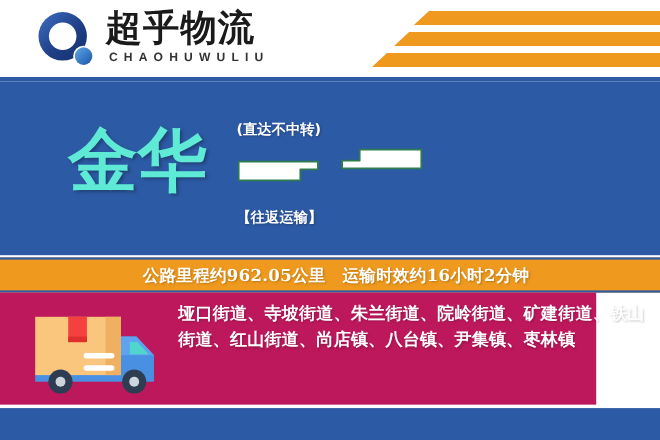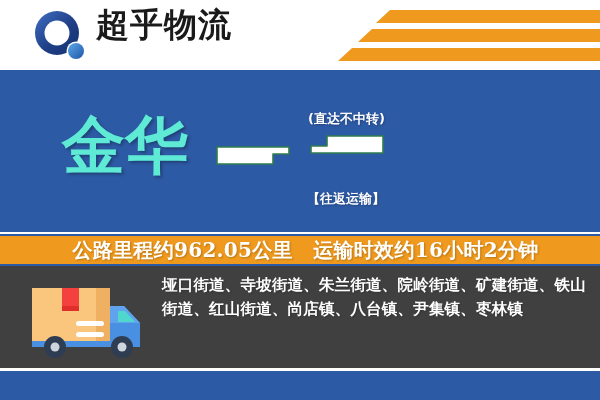--- a/index.html
+++ b/index.html
@@ -95,21 +95,21 @@
     white-space: nowrap;
     text-shadow: 2px 2px 3px rgba(0,0,0,0.28);
   }
   .city.origin { left: 62px; }
   .city.dest   { left: 392px; }
 
   .route-center {
     position: absolute;
     left: 215px; top: 36px;
     width: 170px;
-    text-align: right;
+    text-align: left;
   }
   .route-note {
     font-family: "DejaVu Sans", "Liberation Sans", sans-serif;
     font-size: 13px;
     font-weight: bold;
     color: #ffffff;
     line-height: 18px;
     white-space: nowrap;
     text-shadow: 1px 1px 2px rgba(0,0,0,0.25);
   }
@@ -129,36 +129,36 @@
     background: #ef9a1e;
     border-top: 2px solid #2d5aa5;
     border-bottom: 2px solid #2d5aa5;
     box-sizing: border-box;
     display: flex;
     align-items: center;
     justify-content: center;
   }
   .info-bar-text {
     font-family: "DejaVu Serif", "Liberation Serif", serif;
-    font-size: 20px;
+    font-size: 15px;
     font-weight: bold;
     color: #ffffff;
     white-space: nowrap;
     letter-spacing: 0.3px;
     text-shadow: 1px 1px 2px rgba(120,70,0,0.45);
     margin-left: 11px;
   }
 
   
   .bottom-panel {
     position: absolute;
     left: 0; top: 266px;
-    width: 600px;
+    width: 542px;
     height: 102px;
-    background: #404040;
+    background: #be185d;
   }
   .truck {
     position: absolute;
     left: 18px; top: 12px;
     width: 130px; height: 80px;
   }
   .district-list {
     position: absolute;
     left: 162px; top: 8px;
     width: 424px;
@@ -211,20 +211,21 @@
         <circle cx="24" cy="23" r="22" fill="url(#ringGrad)"></circle>
         <circle cx="24" cy="23" r="12.5" fill="#ffffff"></circle>
         <path d="M24 8.5 a14.5 14.5 0 1 1 -0.5 29 a11.6 11.6 0 1 0 0.5 -29 z" fill="url(#moonGrad)"></path>
         <circle cx="43" cy="41" r="9.5" fill="#ffffff"></circle>
         <circle cx="43" cy="41" r="8" fill="url(#dotGrad)"></circle>
       </svg>
     </div>
 
     <div class="logo-text-zh">超乎物流</div>
 
+    <div class="logo-text-en">CHAOHUWULIU</div>
 
     <div class="stripes">
       <div class="stripe s1"></div>
       <div class="stripe s2"></div>
       <div class="stripe s3"></div>
     </div>
   </div>
 
   <div class="header-rule"></div>
 

